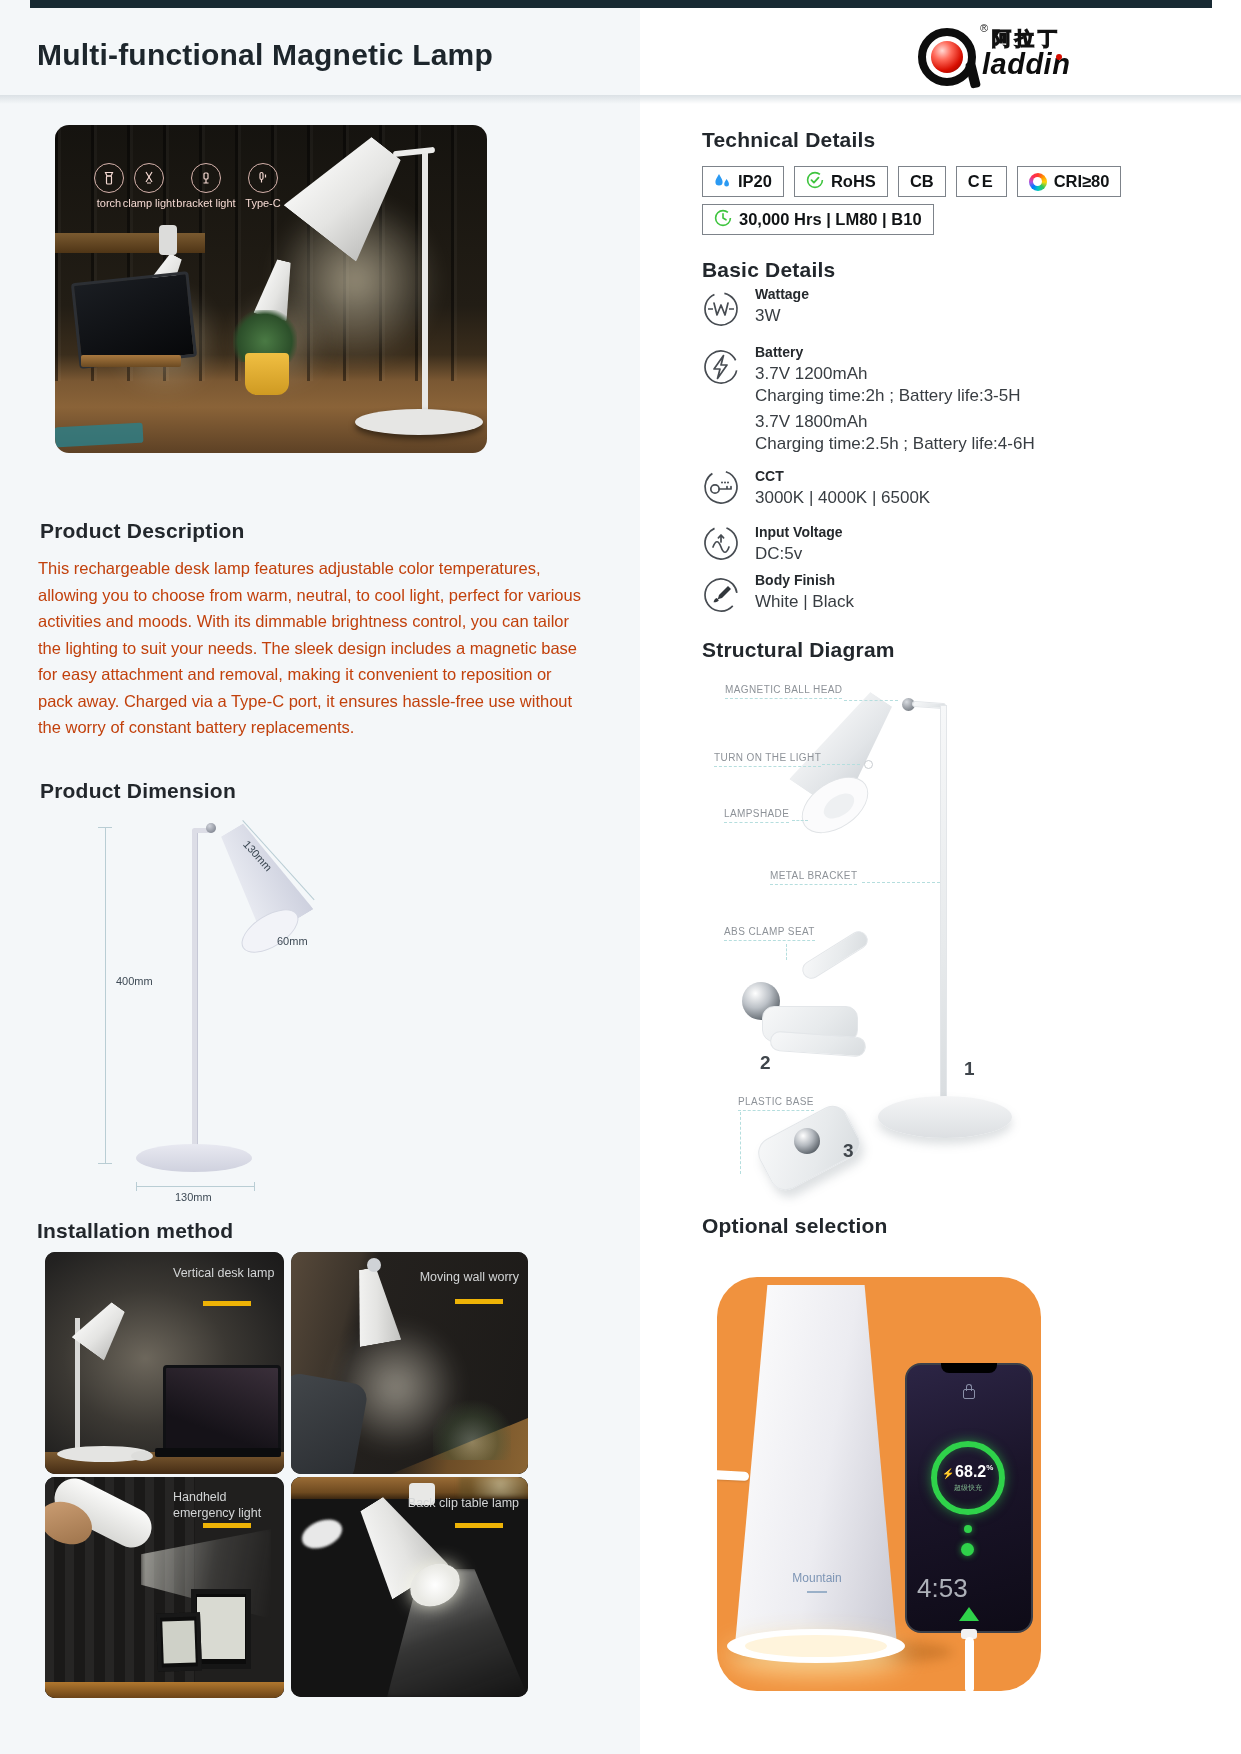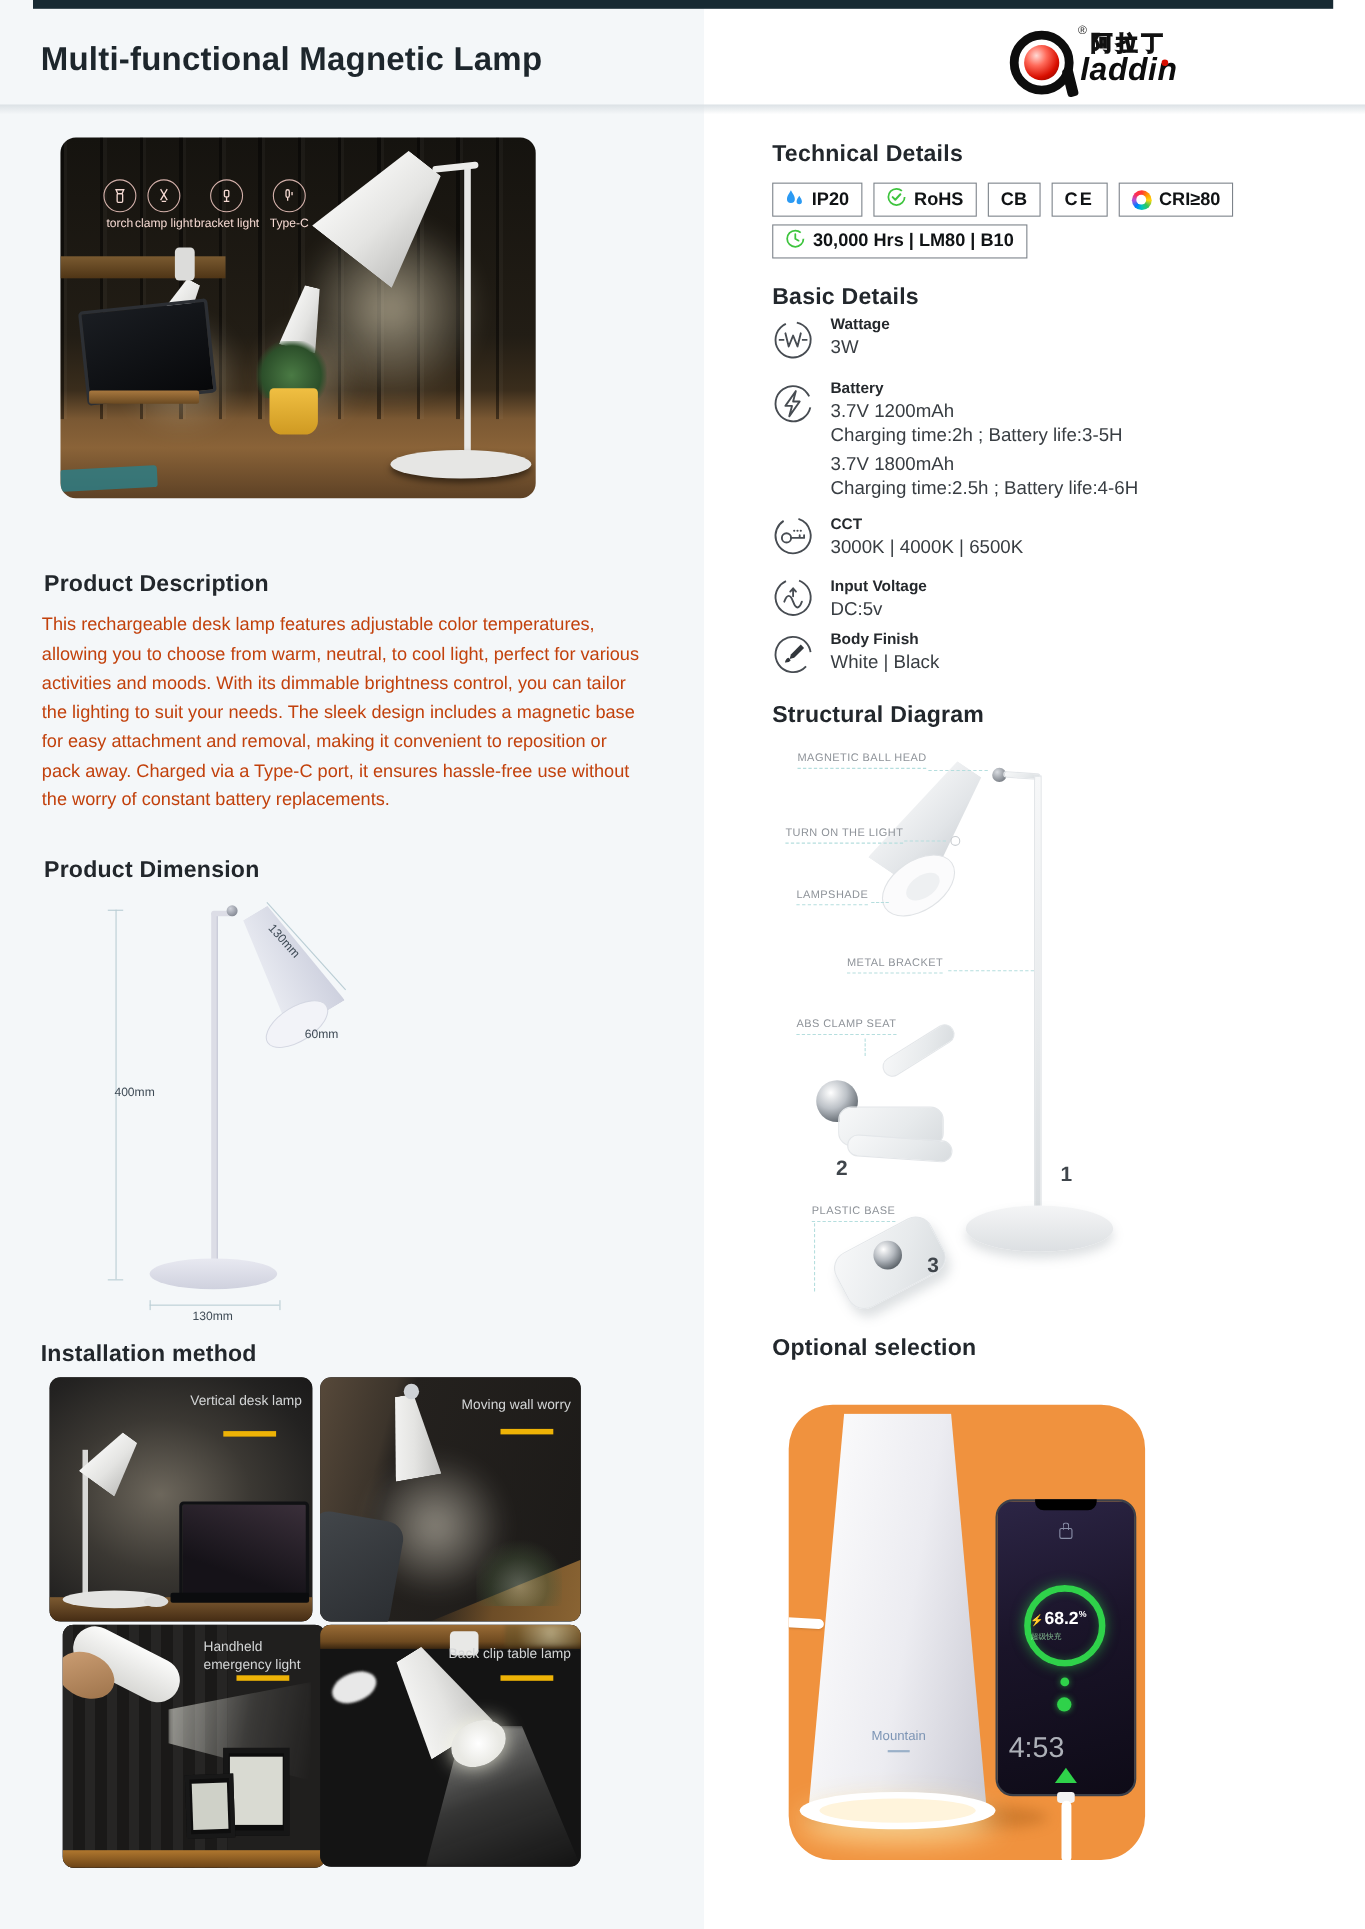--- a/index.html
+++ b/index.html
@@ -71,21 +71,21 @@
   .white-part{background:linear-gradient(135deg,#f7f8f9 0%,#e7eaec 60%,#d8dcdf 100%);
      border:1px solid #e3e6e9;box-sizing:border-box;}
   
   .orange-panel{left:717px;top:1277px;width:324px;height:414px;border-radius:40px;
      background:#f0923e;overflow:hidden;}
   .phone{position:absolute;left:188px;top:86px;width:128px;height:270px;border-radius:16px;
      background:linear-gradient(165deg,#2c2545 0%,#1a1429 45%,#0e0b17 100%);
      border:2px solid #3c4049;box-sizing:border-box;}
   .chg-ring{position:absolute;left:24px;top:76px;width:74px;height:74px;border-radius:50%;
      border:6px solid #2fd24a;box-sizing:border-box;box-shadow:0 0 12px rgba(47,210,74,.55),inset 0 0 8px rgba(47,210,74,.35);
-     display:flex;flex-direction:column;justify-content:center;}
+     display:flex;flex-direction:column;align-items:center;justify-content:center;}
   .gdot{position:absolute;border-radius:50%;background:#2fd24a;box-shadow:0 0 6px rgba(47,210,74,.7);}
 </style>
 </head>
 <body>
 
 <div class="page">
 
   <div class="abs left-bg"></div>
   <div class="abs top-bar"></div>
 
@@ -169,21 +169,21 @@
   </div>
 
   <div class="abs h2" style="left:40px;top:519px;">Product Description</div>
   <div class="abs desc-body">This rechargeable desk lamp features adjustable color temperatures, allowing you to choose from warm, neutral, to cool light, perfect for various activities and moods. With its dimmable brightness control, you can tailor the lighting to suit your needs. The sleek design includes a magnetic base for easy attachment and removal, making it convenient to reposition or pack away. Charged via a Type-C port, it ensures hassle-free use without the worry of constant battery replacements.</div>
 
   <div class="abs h2" style="left:40px;top:779px;">Product Dimension</div>
 
   <div class="abs dim-vline" style="left:105px;top:827px;height:336px;"></div>
   <div class="abs dim-line" style="left:98px;top:827px;width:14px;"></div>
   <div class="abs dim-line" style="left:98px;top:1163px;width:14px;"></div>
-  <div class="abs dim-label" style="left:104px;top:975px;margin-top:12px;">400mm</div>
+  <div class="abs dim-label" style="left:116px;top:975px;">400mm</div>
 
   <div class="abs" style="left:192px;top:830px;width:5px;height:322px;background:#dcdde6;border-right:1px solid #c6c8d6;"></div>
   <div class="abs" style="left:192px;top:828px;width:22px;height:5px;background:#dcdde6;border-radius:3px;"></div>
   <div class="abs" style="left:206px;top:823px;width:10px;height:10px;border-radius:50%;background:radial-gradient(circle at 35% 30%,#cfd2da,#6e7480);"></div>
   <div class="abs" style="left:203px;top:830px;width:58px;height:110px;clip-path:polygon(28% 0,72% 0,100% 100%,0 100%);background:linear-gradient(95deg,#eceef4,#cdd0de);transform:rotate(-31deg);transform-origin:50% 0;"></div>
   <div class="abs" style="left:238px;top:915px;width:62px;height:30px;border-radius:50%;background:#f2f3f8;border:1px solid #d4d7e2;transform:rotate(-32deg);"></div>
 
   <div class="abs dim-line" style="left:243px;top:820px;width:107px;transform:rotate(48deg);transform-origin:0 0;"></div>
   <div class="abs dim-label" style="left:250px;top:838px;transform:rotate(48deg);transform-origin:0 0;">130mm</div>
   <div class="abs dim-label" style="left:277px;top:935px;">60mm</div>
@@ -214,21 +214,21 @@
     <div style="position:absolute;left:70px;bottom:0;width:167px;height:80px;background:linear-gradient(100deg,rgba(0,0,0,0) 20%,#6d4d27 55%,#8a6433 100%);clip-path:polygon(18% 100%,100% 30%,100% 100%);"></div>
     <div class="hero-glow" style="left:40px;top:70px;width:130px;height:130px;background:radial-gradient(circle,rgba(255,248,230,.5) 0%,rgba(255,248,230,0) 70%);"></div>
     <div class="cone" style="left:62px;top:16px;width:42px;height:76px;transform:rotate(-10deg);"></div>
     <div style="position:absolute;left:76px;top:6px;width:14px;height:14px;border-radius:50%;background:#cfd2d6;"></div>
     <div style="position:absolute;left:-14px;top:126px;width:84px;height:100px;background:linear-gradient(140deg,#43474b,#2a2d31);border-radius:16px;transform:rotate(10deg);"></div>
     <div style="position:absolute;left:142px;top:148px;width:78px;height:60px;background:radial-gradient(circle at 50% 70%,rgba(200,220,190,.35) 0%,rgba(70,90,60,.4) 45%,rgba(0,0,0,0) 75%);"></div>
     <div class="tile-caption" style="left:122px;top:17px;width:106px;text-align:right;">Moving wall worry</div>
     <div class="tile-bar" style="left:164px;top:47px;"></div>
   </div>
 
-  <div class="tile" style="left:45px;top:1477px;width:239px;height:221px;margin-left:12px;">
+  <div class="tile" style="left:45px;top:1477px;width:239px;height:221px;">
     <div style="position:absolute;inset:0;background:#201f1e;"></div>
     <div style="position:absolute;left:0;top:0;width:150px;height:100%;background:repeating-linear-gradient(90deg,#262524 0 9px,#1a1918 9px 20px);"></div>
     <div style="position:absolute;left:0;bottom:0;width:100%;height:16px;background:linear-gradient(180deg,#b0772e,#6b4418);"></div>
     <div style="position:absolute;left:96px;top:52px;width:130px;height:90px;background:linear-gradient(100deg,rgba(255,255,245,.55) 0%,rgba(255,255,245,.12) 55%,rgba(255,255,245,0) 100%);clip-path:polygon(0 28%,100% 0,100% 100%,0 62%);filter:blur(2px);"></div>
     <div style="position:absolute;left:6px;top:16px;width:104px;height:40px;border-radius:20px;background:linear-gradient(180deg,#fbfbfa,#d8d8d5);transform:rotate(27deg);"></div>
     <div style="position:absolute;left:-6px;top:26px;width:54px;height:40px;border-radius:50%;background:linear-gradient(140deg,#cfa176,#9a7048);transform:rotate(24deg);"></div>
     <div style="position:absolute;left:146px;top:112px;width:60px;height:80px;background:#0c0c0c;border:5px solid #161616;box-sizing:border-box;"></div>
     <div style="position:absolute;left:152px;top:120px;width:48px;height:62px;background:#d9dad2;"></div>
     <div style="position:absolute;left:112px;top:136px;width:44px;height:58px;background:#0e0e0e;border:4px solid #181818;box-sizing:border-box;transform:rotate(-2deg);"></div>
     <div style="position:absolute;left:118px;top:144px;width:32px;height:42px;background:#cfd1c8;transform:rotate(-2deg);"></div>

